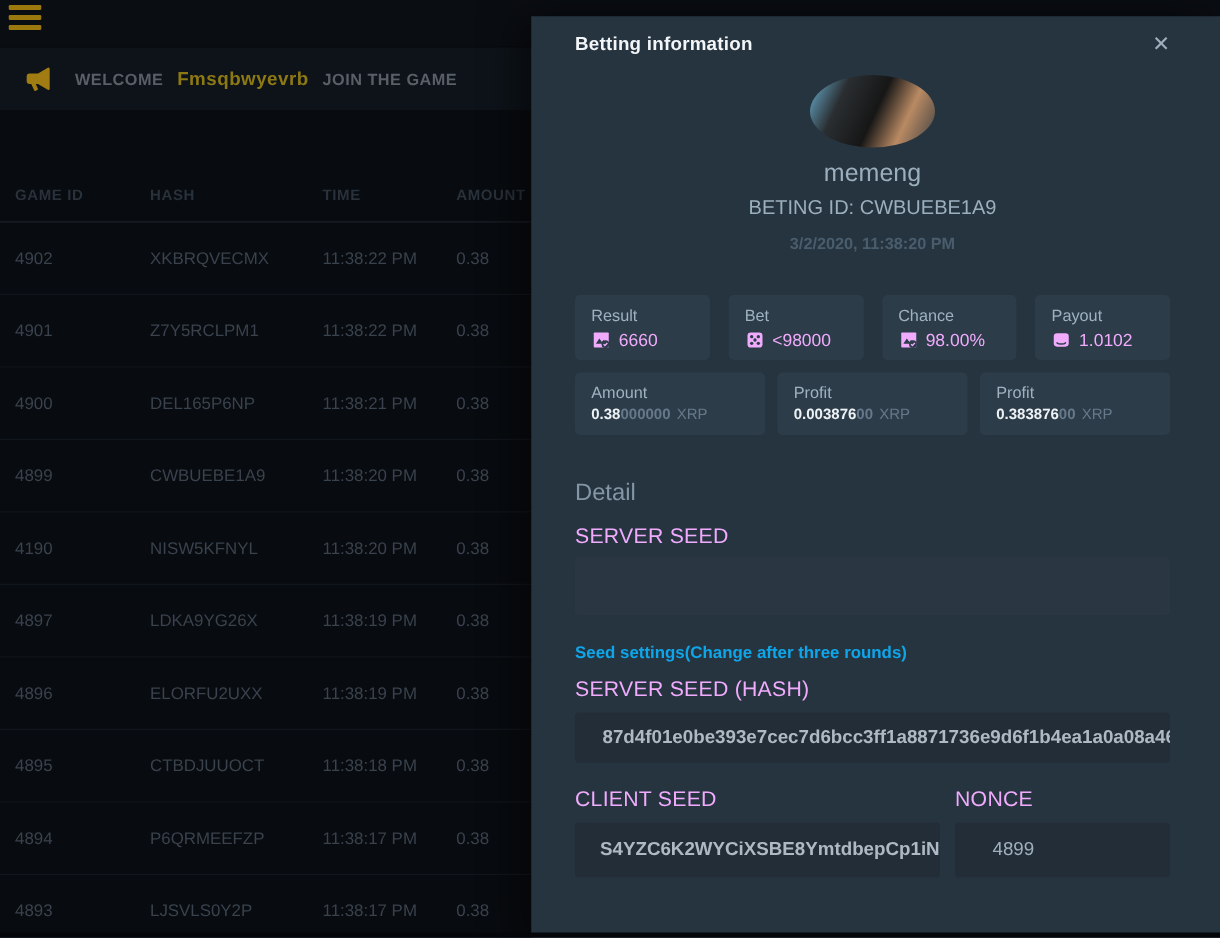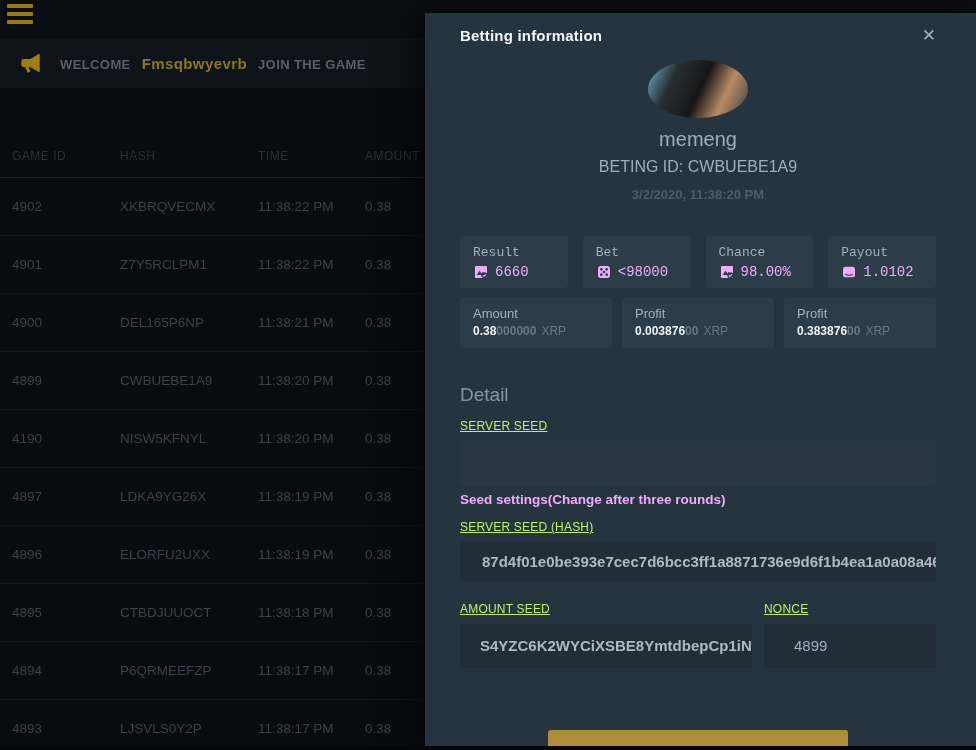--- a/index.html
+++ b/index.html
@@ -18,21 +18,21 @@
   .banner { position:absolute; top:38px; left:0; width:100%; height:50px; background:#0d1319; display:flex; align-items:center; }
   .banner .mega { margin-left:16px; width:28px; height:26px; color:#a07c12; }
   .banner-text { margin-left:16px; font-size:13px; font-weight:700; color:#595f66; letter-spacing:.4px; }
   .banner-user { color:#8d7914; font-size:15px; margin:0 7px; }
 
   .table-wrap { position:absolute; top:134px; left:0; width:560px; }
   .trow, .thead {
     display:grid; grid-template-columns:108px 138px 107px 80px;
     padding-left:12px; align-items:center;
   }
-  .thead { height:44px; border-bottom:1px solid #1a212a; font-size:12px; font-weight:400; letter-spacing:.5px; color:#29313b; }
+  .thead { height:44px; border-bottom:1px solid #1a212a; font-size:12px; font-weight:700; letter-spacing:.5px; color:#29313b; }
   .trow { height:58px; border-bottom:1px solid #10161d; font-size:13.5px; color:#39424d; cursor:pointer; }
 
   .bottom-edge { position:absolute; bottom:0; left:0; width:100%; height:4px; background:#04060a; z-index:9; }
 
   
   .modal {
     position:absolute; left:425px; top:13px; width:551px; height:742px;
     background:#263440; box-shadow:-10px 0 30px rgba(0,0,0,.5);
     padding:0 40px 0 35px; overflow:hidden; z-index:5;
   }
@@ -41,39 +41,39 @@
   .close { color:#9fb0bd; font-size:17px; line-height:1; cursor:pointer; }
 
   .avatar {
     width:100px; height:58px; border-radius:50%; margin:16px auto 0; cursor:pointer;
     background:linear-gradient(115deg,#6db6d8 0%,#2a2e31 26%,#161616 52%,#b98a63 74%,#3c3f41 100%);
   }
   .username { margin-top:10px; text-align:center; color:#9cafbc; font-size:20px; }
   .betid    { margin-top:7px;  text-align:center; color:#9cafbc; font-size:16px; }
   .datetime { margin-top:11px; text-align:center; color:#4a5d6c; font-size:13px;font-weight:bold; }
 
-  .stats { display:flex; gap:15px; margin-top:34px;font-family:Liberation Mono, monospace; }
+  .stats { display:flex; gap:15px; margin-top:34px; }
   .stat { flex:1; background:#2d3c49; border-radius:4px; height:52px; padding:9px 0 0 13px; }
   .stat-label { font-size:13px; color:#9eb2c0; }
   .stat-val { margin-top:4px; display:flex; align-items:flex-end; gap:6px; color:#f0abfc; font-size:14px; }
   .stat-val svg { flex:none; }
 
   .amounts { display:flex; gap:10px; margin-top:10px; }
   .amount-box { flex:1; background:#2d3c49; border-radius:4px; height:50px; padding:8px 0 0 13px; }
   .amount-label { font-size:13px; color:#9eb2c0; }
   .amount-val { margin-top:3px; font-size:12px; }
   .amt-strong { color:#edf2f5; font-weight:700; }
   .amt-dim { color:#66798a; font-weight:700; }
   .amt-cur { color:#66798a; margin-left:5px; }
 
   .section-label { margin-top:36px; font-size:19px; color:#8496a6; }
-  .field-label { margin-top:13px; font-size:12px; color:#bef264; letter-spacing:.2px;text-decoration:underline; }
+  .field-label { margin-top:13px; font-size:17px; color:#f0abfc; letter-spacing:.2px; }
   .server-seed-box { margin-top:7px; height:46px; background:#2a3641; border-radius:3px; cursor:text; }
 
-  .seed-heading { margin-top:6px; font-size:13.5px; font-weight:700; color:#f0abfc; }
+  .seed-heading { margin-top:22px; font-size:13.5px; font-weight:700; color:#0ea5e9; }
   .hash-box {
     margin-top:8px; height:40px; background:#222d38; border-radius:3px;
     line-height:40px; padding-left:22px; font-size:15px; font-weight:700; color:#aeb9c3;
     white-space:nowrap; overflow:hidden; cursor:text;
   }
   .seed-row { display:flex; gap:12px; margin-top:20px; }
   .seed-col-left { width:292px; }
   .seed-col-right { flex:1; }
   .seed-row .field-label { margin-top:0; }
   .client-box {
@@ -270,21 +270,21 @@
   <div class="section-label">Detail</div>
   <div class="field-label">SERVER SEED</div>
   <div class="server-seed-box"></div>
 
   <div class="seed-heading">Seed settings(Change after three rounds)</div>
   <div class="field-label">SERVER SEED (HASH)</div>
   <div class="hash-box">87d4f01e0be393e7cec7d6bcc3ff1a8871736e9d6f1b4ea1a0a08a46b7f73e5</div>
 
   <div class="seed-row">
     <div class="seed-col-left">
-      <div class="field-label">AMOUNT SEED</div>
+      <div class="field-label">CLIENT SEED</div>
       <div class="client-box">S4YZC6K2WYCiXSBE8YmtdbepCp1iNwz</div>
     </div>
     <div class="seed-col-right">
       <div class="field-label">NONCE</div>
       <div class="nonce-box">4899</div>
     </div>
   </div>
 
   <button class="verify">Verify</button>
 </div>

